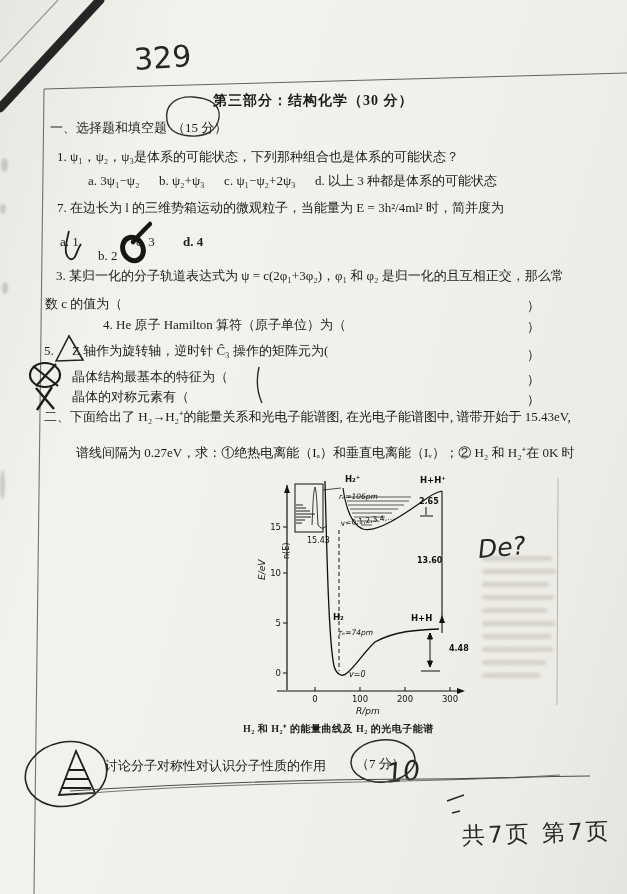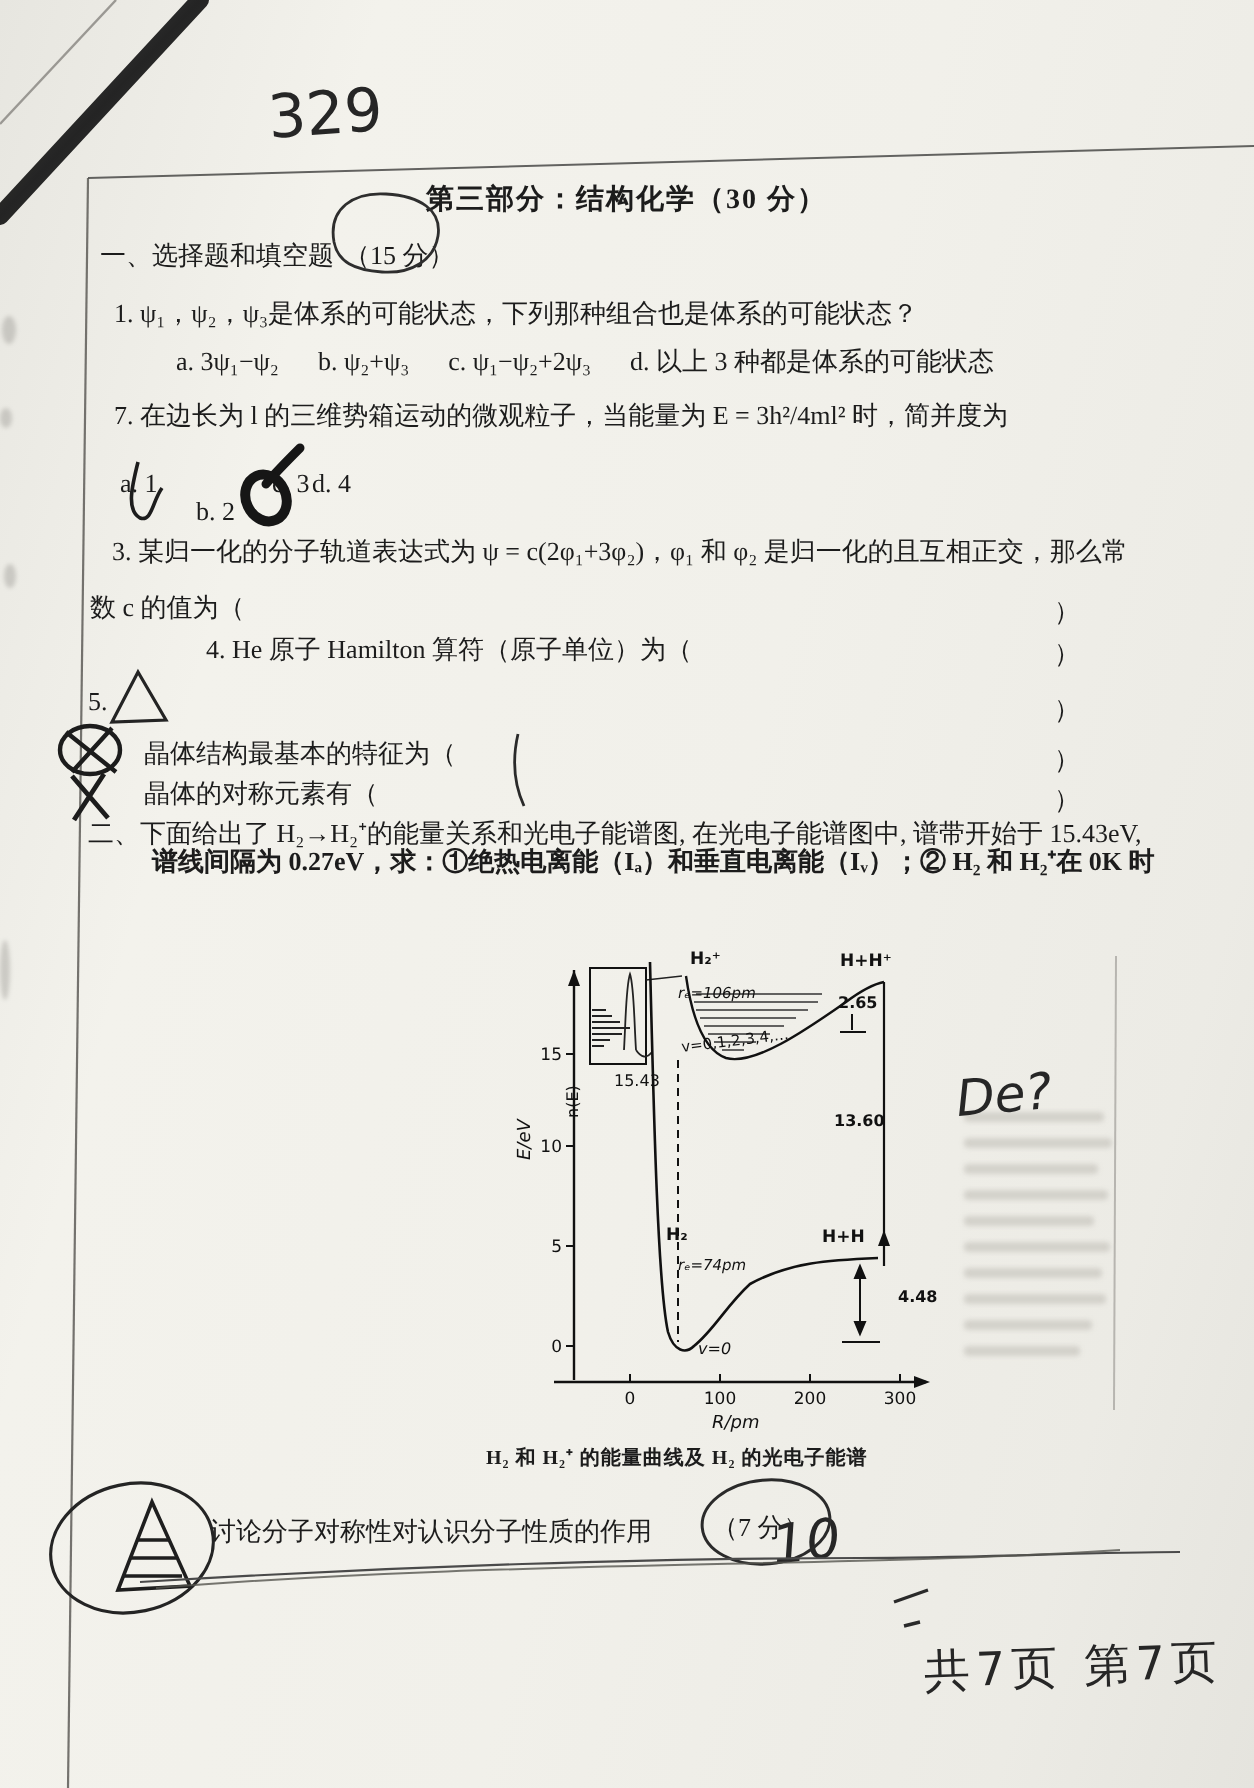--- a/index.html
+++ b/index.html
@@ -49,40 +49,41 @@
   <div class="printed" style="left:50px;top:120px;">一、选择题和填空题</div>
   <div class="printed" style="left:172px;top:120px;">（15 分）</div>
 
   <div class="printed" style="left:57px;top:149px;">1. ψ₁，ψ₂，ψ₃是体系的可能状态，下列那种组合也是体系的可能状态？</div>
   <div class="printed" style="left:88px;top:173px;">a. 3ψ₁−ψ₂      b. ψ₂+ψ₃      c. ψ₁−ψ₂+2ψ₃      d. 以上 3 种都是体系的可能状态</div>
 
   <div class="printed" style="left:57px;top:200px;">7. 在边长为 l 的三维势箱运动的微观粒子，当能量为 E = 3h²/4ml² 时，简并度为</div>
   <span class="opt" style="left:60px;top:234px;">a. 1</span>
   <span class="opt" style="left:98px;top:248px;">b. 2</span>
   <span class="opt" style="left:136px;top:234px;">c. 3</span>
-  <span class="opt" style="left:156px;top:234px;">d. 4</span>
+  <span class="opt" style="left:183px;top:234px;font-weight:bold;">d. 4</span>
 
   <div class="printed" style="left:56px;top:268px;">3. 某归一化的分子轨道表达式为 ψ = c(2φ₁+3φ₂)，φ₁ 和 φ₂ 是归一化的且互相正交，那么常</div>
   <div class="printed" style="left:45px;top:296px;">数 c 的值为（</div>
   <div class="paren" style="left:527px;top:297px;">）</div>
 
   <div class="printed" style="left:55px;top:317px;margin-left:48px;">4. He 原子 Hamilton 算符（原子单位）为（</div>
   <div class="paren" style="left:527px;top:318px;">）</div>
 
   <div class="printed" style="left:44px;top:343px;">5.</div>
+  <div class="printed" style="left:72px;top:343px;">Z 轴作为旋转轴，逆时针 Ĉ₃ 操作的矩阵元为(</div>
   <div class="paren" style="left:527px;top:346px;">）</div>
 
   <div class="printed" style="left:72px;top:369px;">晶体结构最基本的特征为（</div>
   <div class="paren" style="left:527px;top:371px;">）</div>
 
   <div class="printed" style="left:72px;top:389px;">晶体的对称元素有（</div>
   <div class="paren" style="left:527px;top:391px;">）</div>
 
   <div class="printed" style="left:44px;top:409px;">二、下面给出了 H₂→H₂⁺的能量关系和光电子能谱图, 在光电子能谱图中, 谱带开始于 15.43eV,</div>
-  <div class="printed" style="left:76px;top:423px;font-weight:bold;">谱线间隔为 0.27eV，求：①绝热电离能（Iₐ）和垂直电离能（Iᵥ）；② H₂ 和 H₂⁺在 0K 时</div>
+  <div class="printed" style="left:76px;top:445px;">谱线间隔为 0.27eV，求：①绝热电离能（Iₐ）和垂直电离能（Iᵥ）；② H₂ 和 H₂⁺在 0K 时</div>
 
   <svg class="figure-svg" style="left:253px;top:473px;" width="222" height="245" viewBox="0 0 222 245">
 
     <path d="M34,12 V217" stroke="#111" stroke-width="1.2" fill="none"></path>
     <path d="M34,12 l-3,8 h6 z" fill="#111"></path>
     <path d="M24,218 H210" stroke="#111" stroke-width="1.2" fill="none"></path>
     <path d="M212,218 l-8,-3 v6 z" fill="#111"></path>
     <path d="M30,54 h4 M30,100 h4 M30,150 h4 M30,200 h4" stroke="#111" stroke-width="1"></path>
     <path d="M62,214 v4 M107,214 v4 M152,214 v4 M197,214 v4" stroke="#111" stroke-width="1"></path>
     <text x="28" y="57" font-size="8.5" text-anchor="end">15</text>

